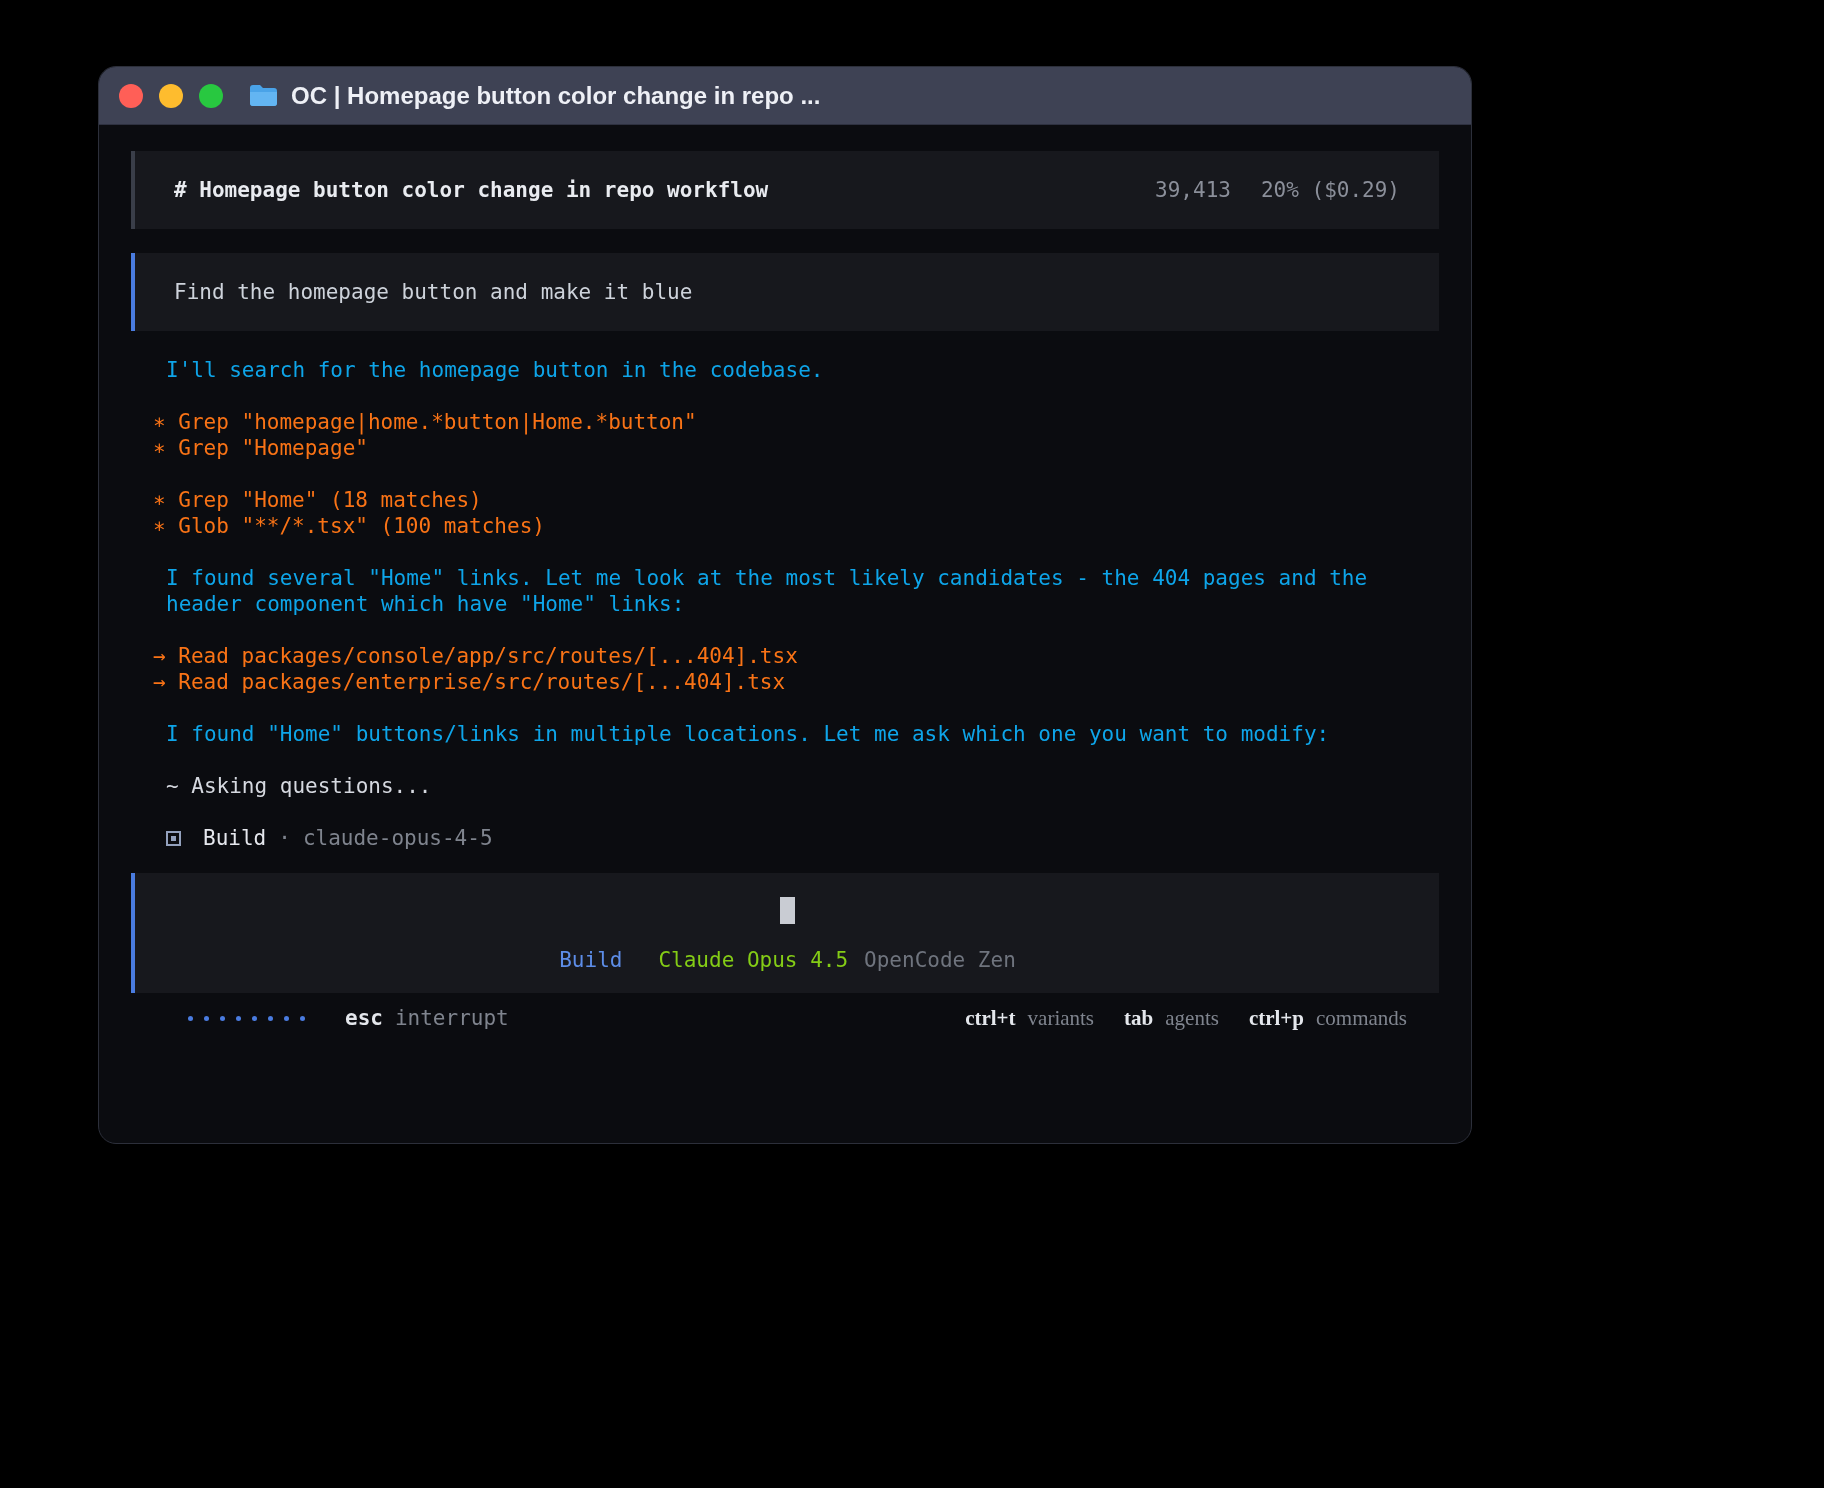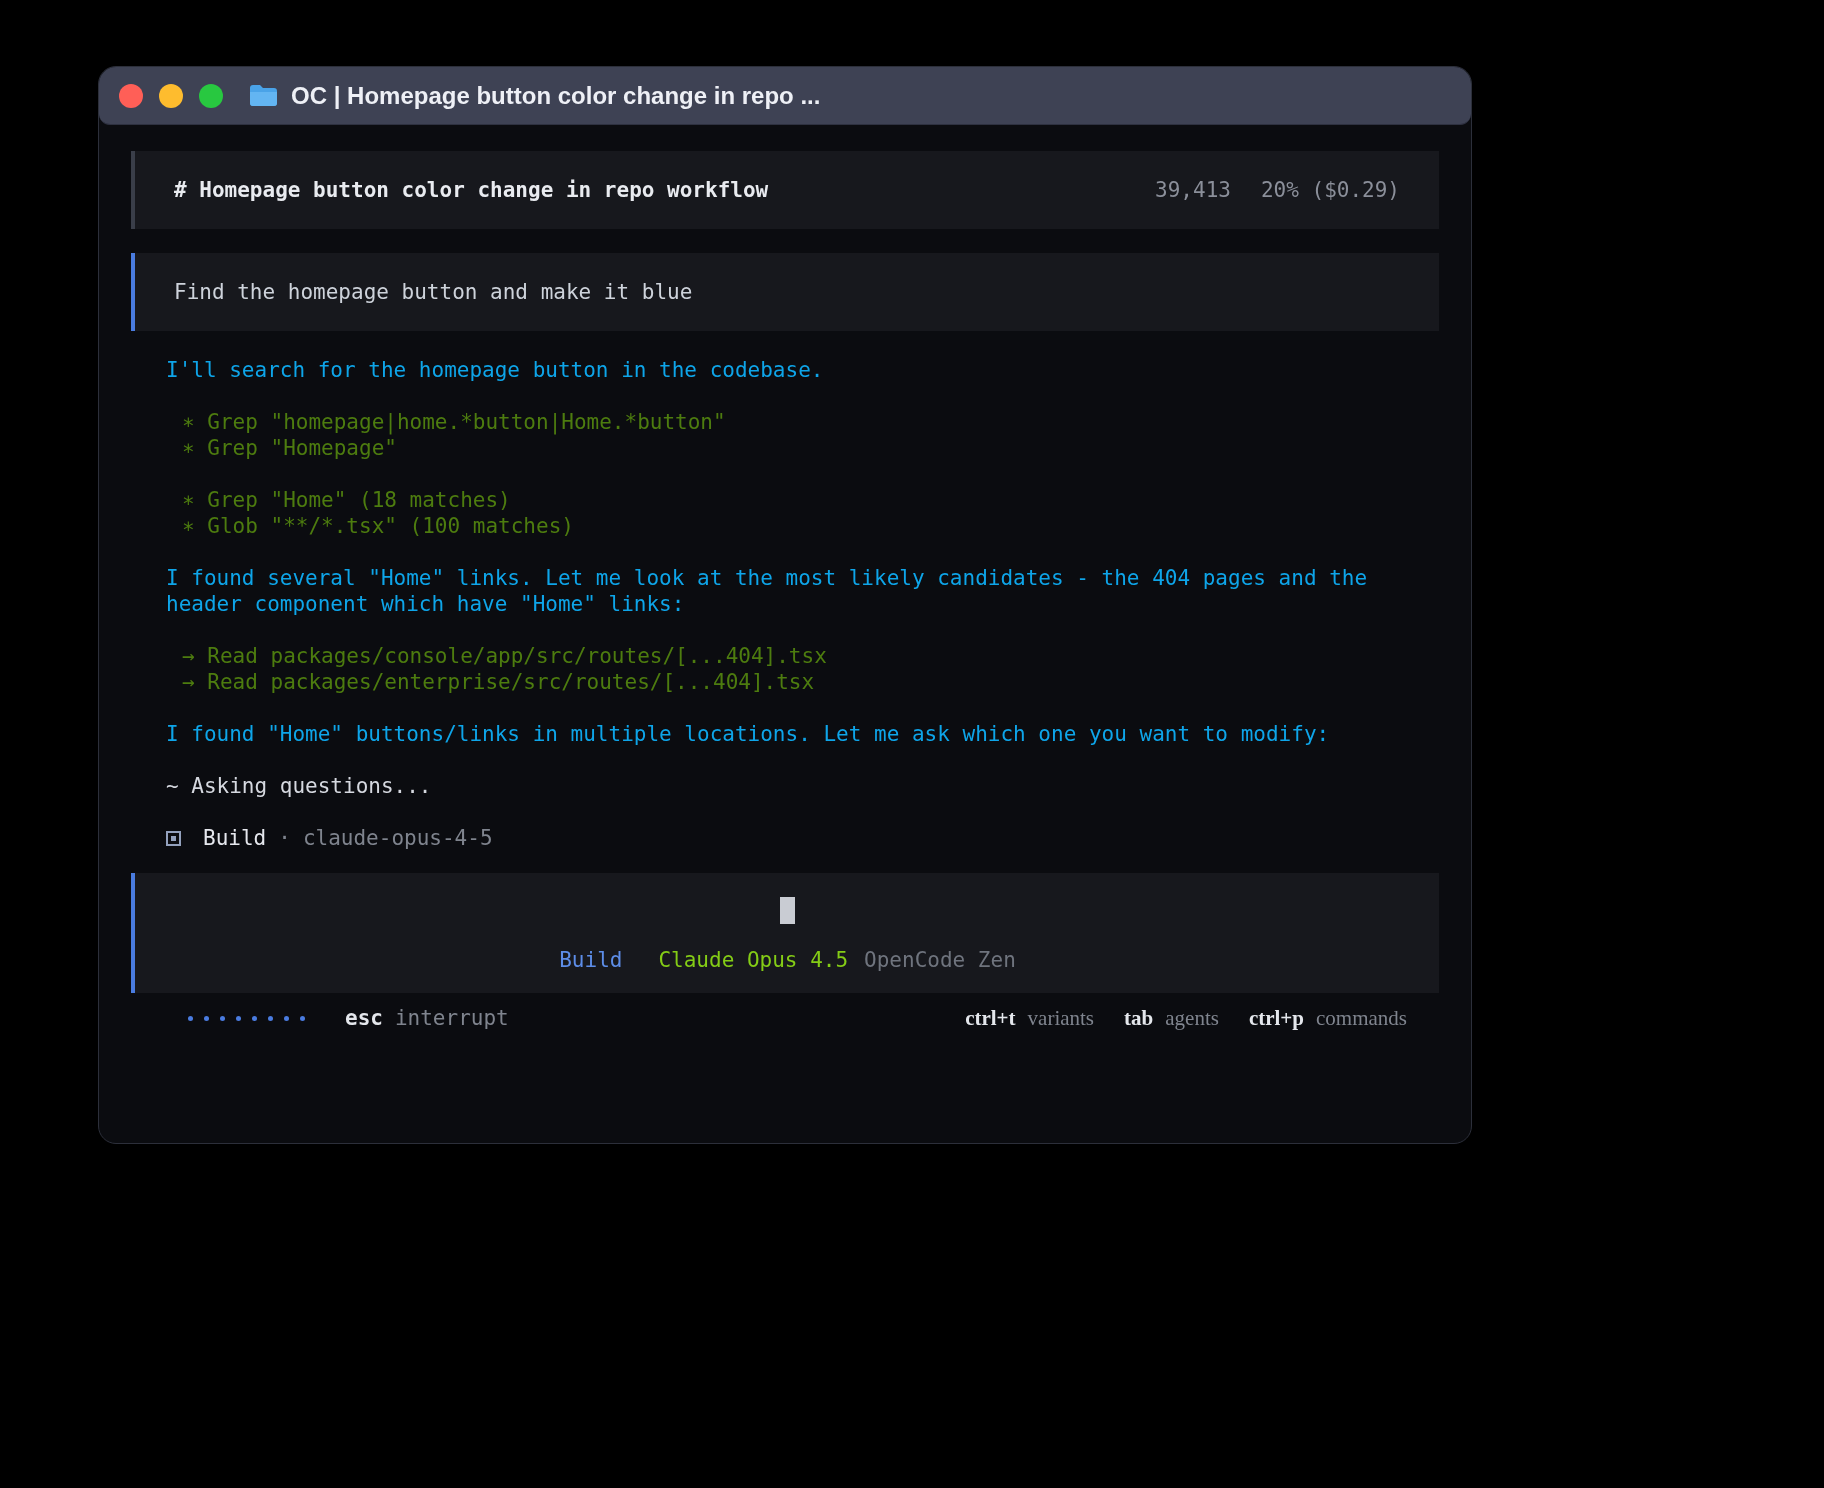--- a/index.html
+++ b/index.html
@@ -15,21 +15,20 @@
     overflow:hidden;
     box-shadow:0 30px 70px rgba(0,0,0,.7);
   }
 
   
   .titlebar {
     height:58px; background:#3e4254;
     display:flex; align-items:center;
     padding:0 20px;
     border-bottom:1px solid #2e3140;
-    border-radius:11px;
   }
   .traffic { display:flex; gap:16px; align-items:center; }
   .light { width:24px; height:24px; border-radius:50%; }
   .light.red    { background:#ff5f57; }
   .light.yellow { background:#febc2e; }
   .light.green  { background:#28c840; }
   .proxy-icon { margin-left:26px; display:flex; align-items:center; }
   .win-title {
     margin-left:13px;
     font-family:"Liberation Sans", sans-serif;
@@ -48,21 +47,21 @@
     padding:0 39px;
   }
   .session-header { justify-content:space-between; margin-bottom:24px; }
   .session-title { font-weight:bold; color:#e9ebf0; }
   .session-stats { color:#8b8f9a; display:flex; }
   .session-stats .tok { margin-right:30px; }
 
   .user-block { border-left-color:#4a7ce0; color:#ced3db; margin-bottom:26px; }
 
   .para { color:#0ea5e9; margin:26px 0 26px 35px; max-width:1270px; }
-  .tool-group { color:#4d7c0f; margin:26px 0 26px 51px; }
+  .tool-group { color:#f97316; margin:26px 0 26px 22px; }
   .tool-line { white-space:pre; }
   .status-line { color:#d6d9e0; margin:26px 0 26px 35px; }
 
   .agent-line { display:flex; align-items:center; margin:26px 0 22px 35px; }
   .agent-icon {
     width:15px; height:15px; border:2px solid #93a1bd;
     display:inline-flex; align-items:center; justify-content:center;
     margin-right:22px;
   }
   .agent-icon i { display:block; width:5px; height:5px; background:#93a1bd; }

